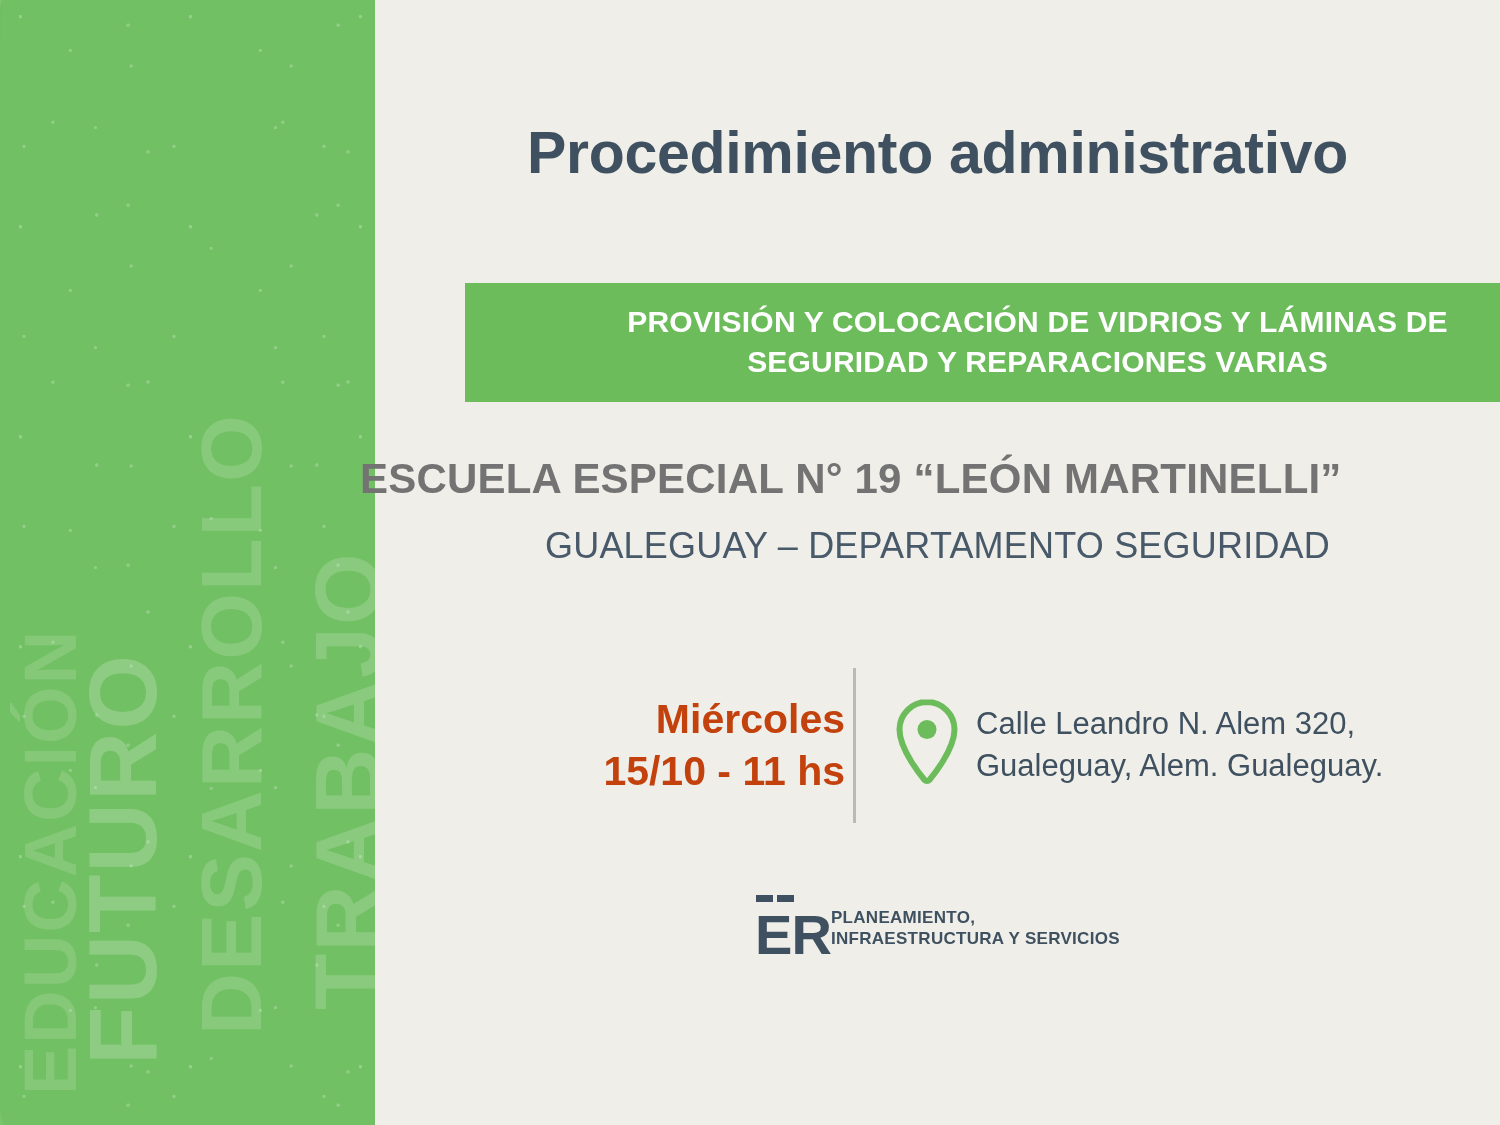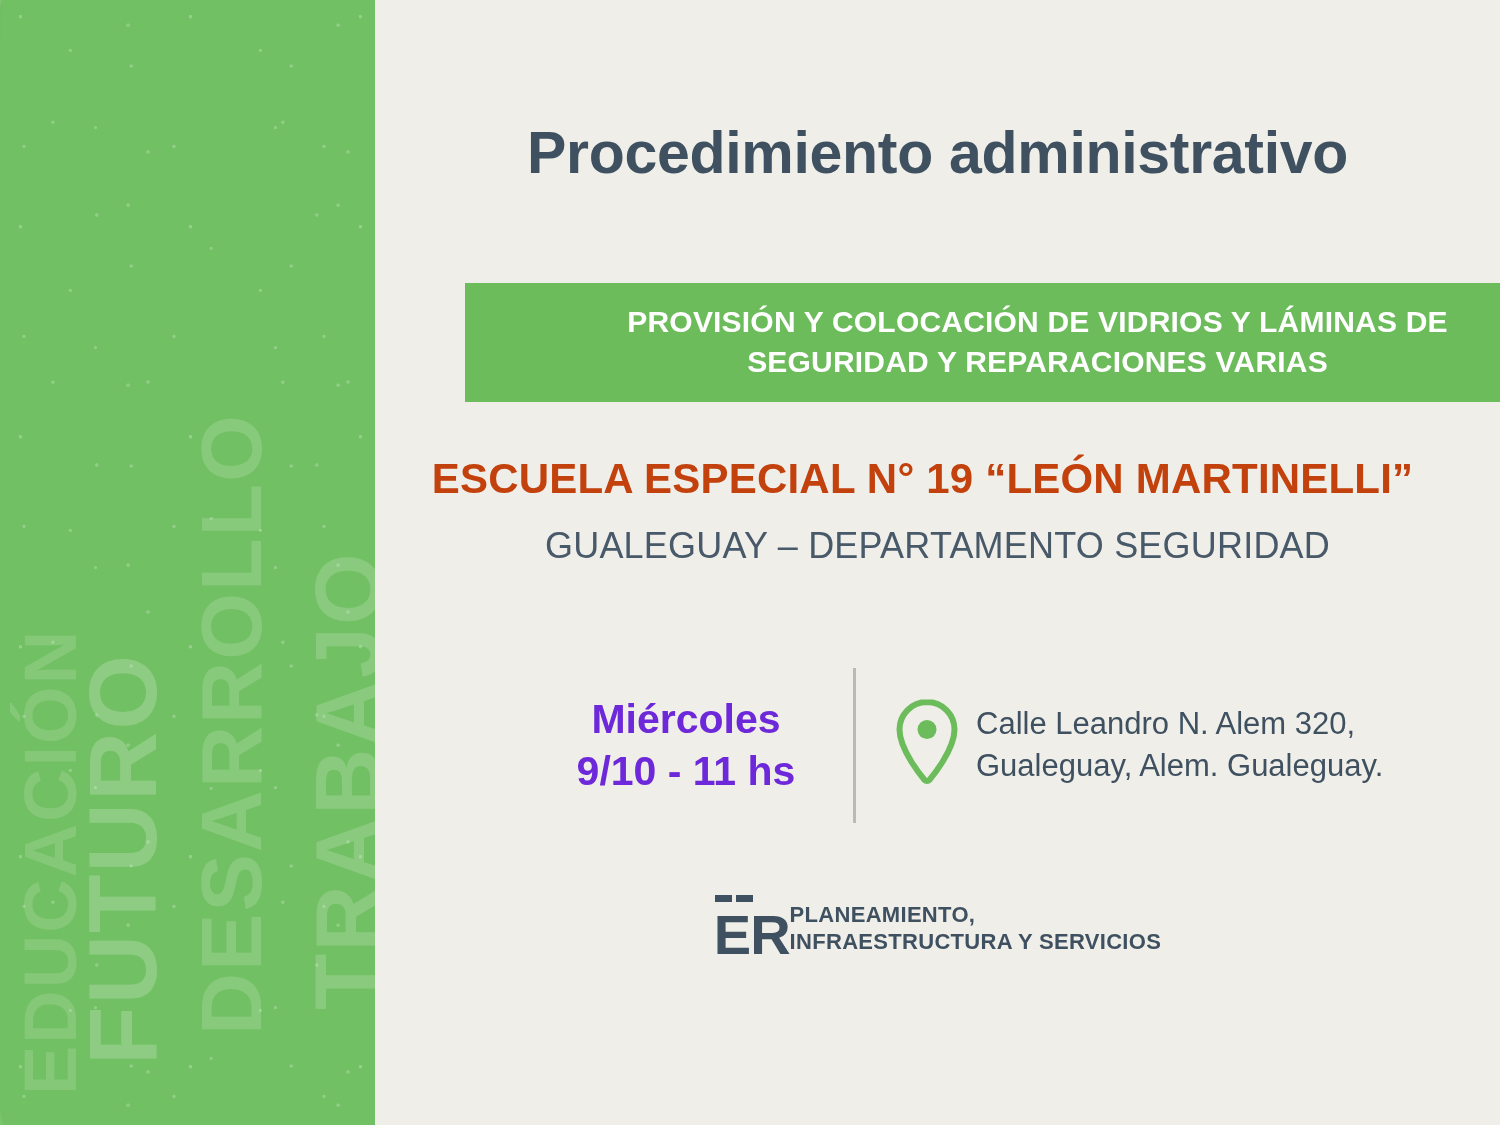--- a/index.html
+++ b/index.html
@@ -115,22 +115,21 @@
     line-height: 1.32;
     letter-spacing: .2px;
     box-sizing: border-box;
   }
 
   .school {
     position: absolute;
     left: -15px;
     top: 455px;
     width: 1125px;
-    text-align: center;
-    color: #c2410c;
+    color: #737373;
     font-size: 42px;
     font-weight: 700;
     letter-spacing: .2px;
     white-space: nowrap;
   }
   .locality {
     position: absolute;
     left: 0;
     top: 525px;
     width: 1125px;
@@ -146,25 +145,25 @@
     position: absolute;
     left: 140px;
     top: 660px;
     width: 980px;
     height: 170px;
     display: flex;
     align-items: center;
   }
   .date-block {
     width: 330px;
-    color: #6d28d9;
+    color: #c2410c;
     font-size: 41px;
     font-weight: 700;
     line-height: 1.28;
-    text-align: center;
+    text-align: right;
     padding-left: 12px;
     box-sizing: border-box;
   }
   .divider {
     width: 3px;
     height: 155px;
     background: #b9bcb6;
     margin: 0 38px 0 8px;
     flex: none;
   }
@@ -208,21 +207,21 @@
     gap: 4px;
   }
   .logo-er .bars i {
     display: block;
     width: 17px;
     height: 7px;
     background: #3f5160;
   }
   .logo-text {
     color: #3f5160;
-    font-size: 22px;
+    font-size: 17px;
     font-weight: 800;
     line-height: 1.22;
     letter-spacing: .3px;
     text-transform: uppercase;
   }
 </style>
 </head>
 <body>
 
 <div class="poster">
@@ -248,21 +247,21 @@
       <div>PROVISIÓN Y COLOCACIÓN DE VIDRIOS Y LÁMINAS DE</div>
       <div>SEGURIDAD Y REPARACIONES VARIAS</div>
     </div>
 
     <div class="school">ESCUELA ESPECIAL N° 19 “LEÓN MARTINELLI”</div>
     <div class="locality">GUALEGUAY – DEPARTAMENTO SEGURIDAD</div>
 
     <div class="info-row">
       <div class="date-block">
         <div>Miércoles</div>
-        <div>9/10 - 11 hs</div>
+        <div>15/10 - 11 hs</div>
       </div>
 
       <div class="divider"></div>
 
       <div class="place-block">
         <span class="pin-icon">
           <svg width="66" height="90" viewBox="0 0 66 90" xmlns="http://www.w3.org/2000/svg">
             <path d="M33 4C17.8 4 5.5 16.3 5.5 31.5c0 20.6 23.4 48.5 25.1 50.5a3.2 3.2 0 0 0 4.8 0c1.7-2 25.1-29.9 25.1-50.5C60.5 16.3 48.2 4 33 4z" fill="none" stroke="#6cbc5b" stroke-width="6"></path>
             <circle cx="33" cy="31.5" r="9.5" fill="#6cbc5b"></circle>
           </svg>

